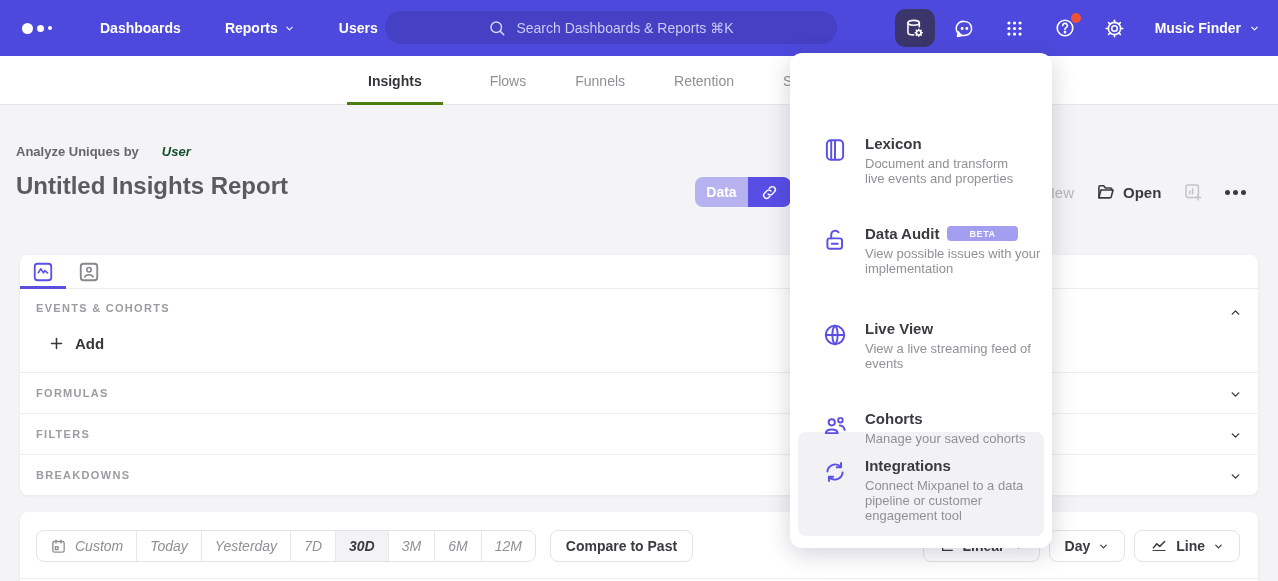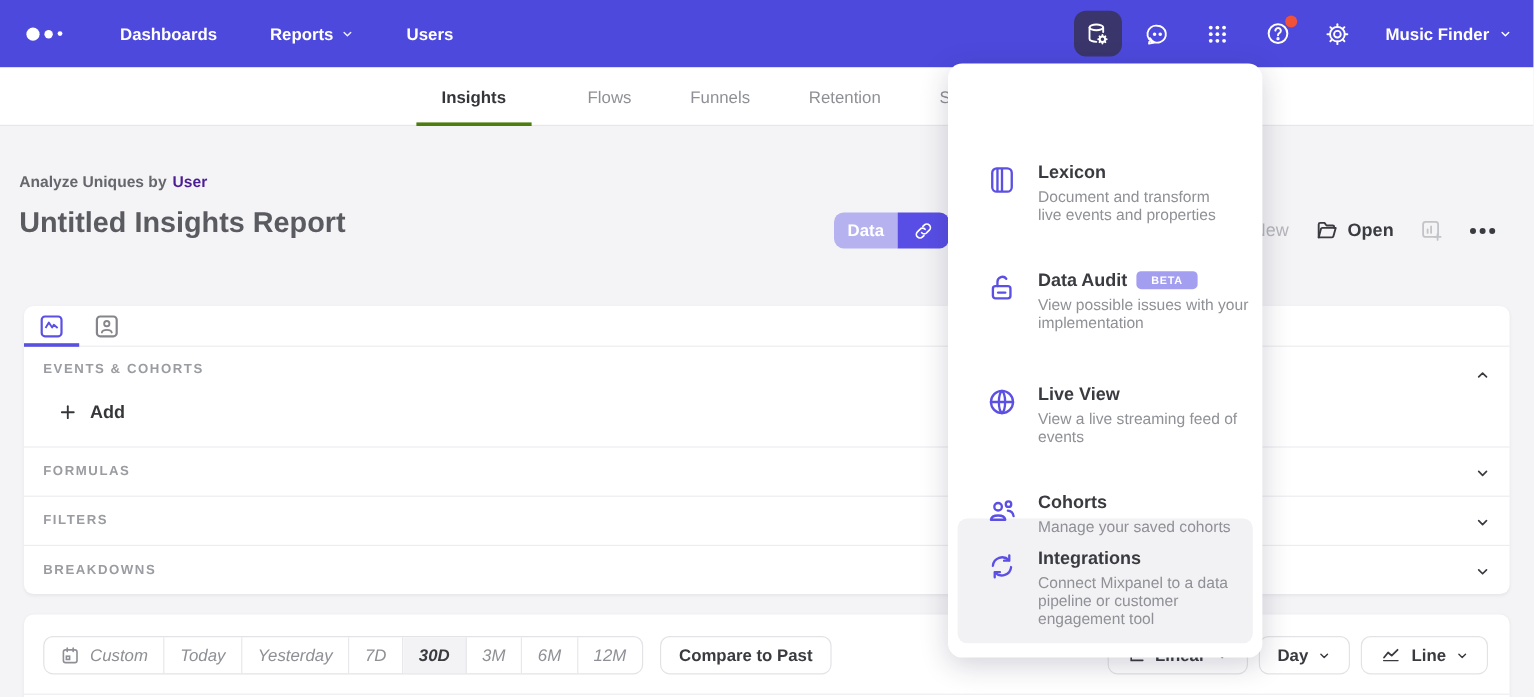--- a/index.html
+++ b/index.html
@@ -24,21 +24,21 @@
   .project { display:flex; align-items:center; gap:8px; color:#fff; font-size:14px; font-weight:600; margin-left:10px; cursor:pointer; }
 
   
   .tabbar { position:absolute; left:0; top:56px; width:1278px; height:49px; background:#fff; border-bottom:1px solid #e7e7ea; z-index:5; }
   .tabs { position:absolute; left:347px; top:0; height:49px; display:flex; gap:45px; }
   .tab { font-size:14px; color:#8f9095; display:flex; align-items:center; height:49px; padding:0 2px; cursor:pointer; }
   .tab.active { color:#34353a; font-weight:700; border-bottom:3px solid #4d7c0f; padding:3px 21px 0 21px; }
 
   
   .subtitle { position:absolute; left:16px; top:144px; font-size:13px; font-weight:600; color:#66676c; z-index:4; }
-  .subtitle b { color:#4c1d95; margin-left:5px; }
+  .subtitle b { color:#14532d; margin-left:23px;font-style:italic; }
   .page-title { position:absolute; left:16px; top:172px; font-size:24px; font-weight:700; color:#5a5b60; z-index:4; }
   .share-group { position:absolute; left:695px; top:177px; display:flex; z-index:4; }
   .btn-share { width:53px; height:30px; background:#b6b2ef; color:#fff; font-size:14px; font-weight:600; border:none; border-radius:8px 0 0 8px; cursor:pointer; }
   .btn-copylink { width:43px; height:30px; background:#584ee6; color:#fff; border:none; border-radius:0 8px 8px 0; display:flex; align-items:center; justify-content:center; cursor:pointer; }
   .header-actions { position:absolute; left:1022px; top:177px; height:30px; display:flex; align-items:center; gap:22px; z-index:4; }
   .act { display:flex; align-items:center; gap:7px; font-size:15px; cursor:pointer; }
   .act.muted { color:#b5b6ba; }
   .act.dark { color:#3a3b40; font-weight:700; }
   .icon-muted { color:#c3c4c8; display:flex; cursor:pointer; }
   .dots3 { display:flex; gap:3px; cursor:pointer; }
@@ -83,21 +83,21 @@
   .menu-item { position:absolute; left:0; width:262px; display:flex; align-items:flex-start; cursor:pointer; }
   .menu-item .mi-icon { position:absolute; left:32px; top:2px; color:#5b50e3; }
   .mi-text { margin-left:75px; }
   .mi-title { font-size:15px; font-weight:700; color:#3a3b40; display:flex; align-items:center; gap:8px; }
   .mi-desc { margin-top:4px; font-size:13px; line-height:15px; color:#909196; }
   .mi-1 { top:82px; } .mi-2 { top:172px; } .mi-3 { top:267px; } .mi-4 { top:357px; } .mi-5 { top:404px; }
   .mi-1 .mi-desc { width:160px; } .mi-2 .mi-desc { width:196px; } .mi-3 .mi-desc { width:190px; }
   .mi-4 .mi-desc { width:210px; } .mi-5 .mi-desc { width:182px; }
   .mi-highlight { position:absolute; left:8px; top:379px; width:246px; height:104px; background:#f2f2f4; border-radius:8px; }
   .mi-5 { top:404px; }
-  .badge-beta { background:#a39ef0; color:#fff; font-size:9px; font-weight:700; letter-spacing:.6px; padding:3px 12px 2px; border-radius:4px; }
+  .badge-beta { background:#a39ef0; color:#fff; font-size:9px; font-weight:700; letter-spacing:.6px; padding:3px 22px 2px; border-radius:4px; }
 
   svg { display:block; }
 </style>
 </head>
 <body>
 
 <div id="app">
 
   <div class="topnav">
     <div class="logo">
@@ -111,20 +111,27 @@
         </div>
       <div class="nav-link">
           <span>Reports</span>
         <svg width="11" height="11" viewBox="0 0 24 24" fill="none" stroke="#fff" stroke-width="2.6" stroke-linecap="round" stroke-linejoin="round">
             <polyline points="6 9 12 15 18 9"></polyline>
           </svg>
       </div>
       <div class="nav-link">
           <span>Users</span>
         </div>
+    </div>
+    <div class="searchbar">
+      <svg width="18" height="18" viewBox="0 0 24 24" fill="none" stroke="#d6d5f7" stroke-width="2" stroke-linecap="round">
+          <circle cx="11" cy="11" r="7"></circle>
+          <line x1="16.5" y1="16.5" x2="21" y2="21"></line>
+        </svg>
+      <span>Search Dashboards &amp; Reports ⌘K</span>
     </div>
     <div class="nav-right">
       <div class="nav-iconbtn active">
         <svg width="21" height="21" viewBox="0 0 24 24" fill="none" stroke="#fff" stroke-width="1.8" stroke-linecap="round">
           <ellipse cx="11" cy="5.5" rx="6.5" ry="2.8"></ellipse>
             <path d="M4.5 5.5v11c0 1.5 2.8 2.8 6.5 2.8"></path>
             <path d="M17.5 5.5v4.5"></path>
           <circle cx="16.8" cy="16.8" r="2.6"></circle>
             <line x1="16.8" y1="12.8" x2="16.8" y2="13.8"></line>
             <line x1="16.8" y1="19.8" x2="16.8" y2="20.8"></line>

